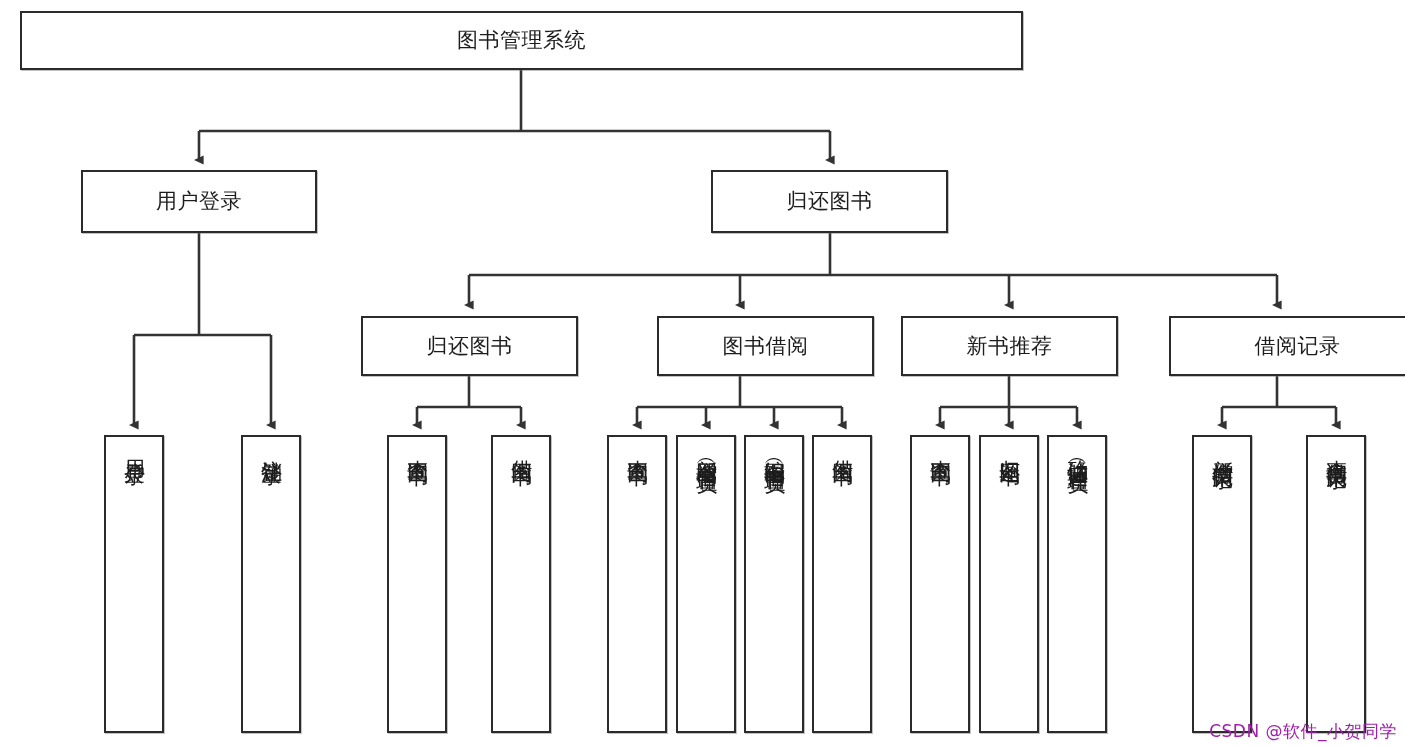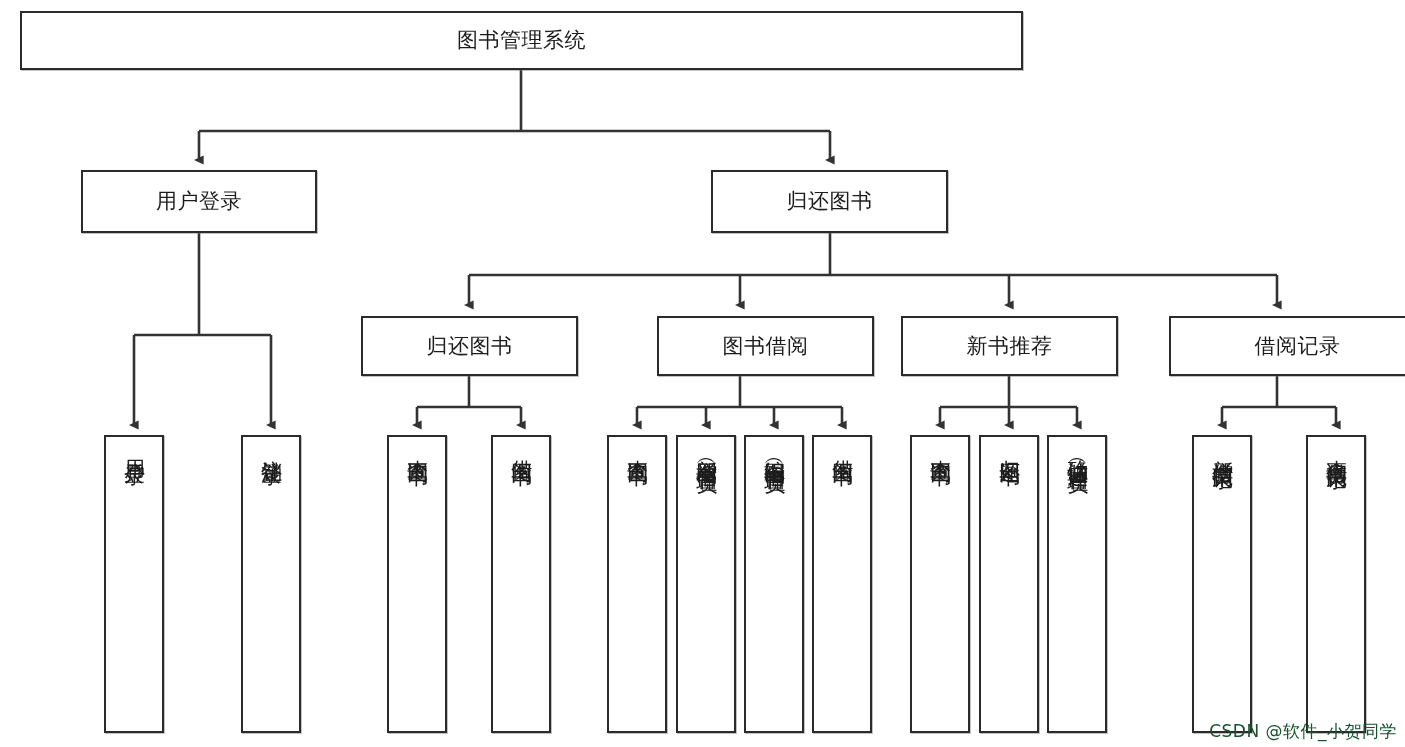--- a/index.html
+++ b/index.html
@@ -62,21 +62,21 @@
     line-height: 1.12;
     letter-spacing: 2px;
     white-space: nowrap;
     max-height: 290px;
   }
   #watermark {
     position: absolute;
     right: 8px;
     bottom: 4px;
     font-size: 17px;
-    color: #14532d;
+    color: #a21caf;
     letter-spacing: 0.5px;
     white-space: nowrap;
     user-select: none;
   }
 </style>
 </head>
 <body>
 
 <div id="diagram-root">
 

